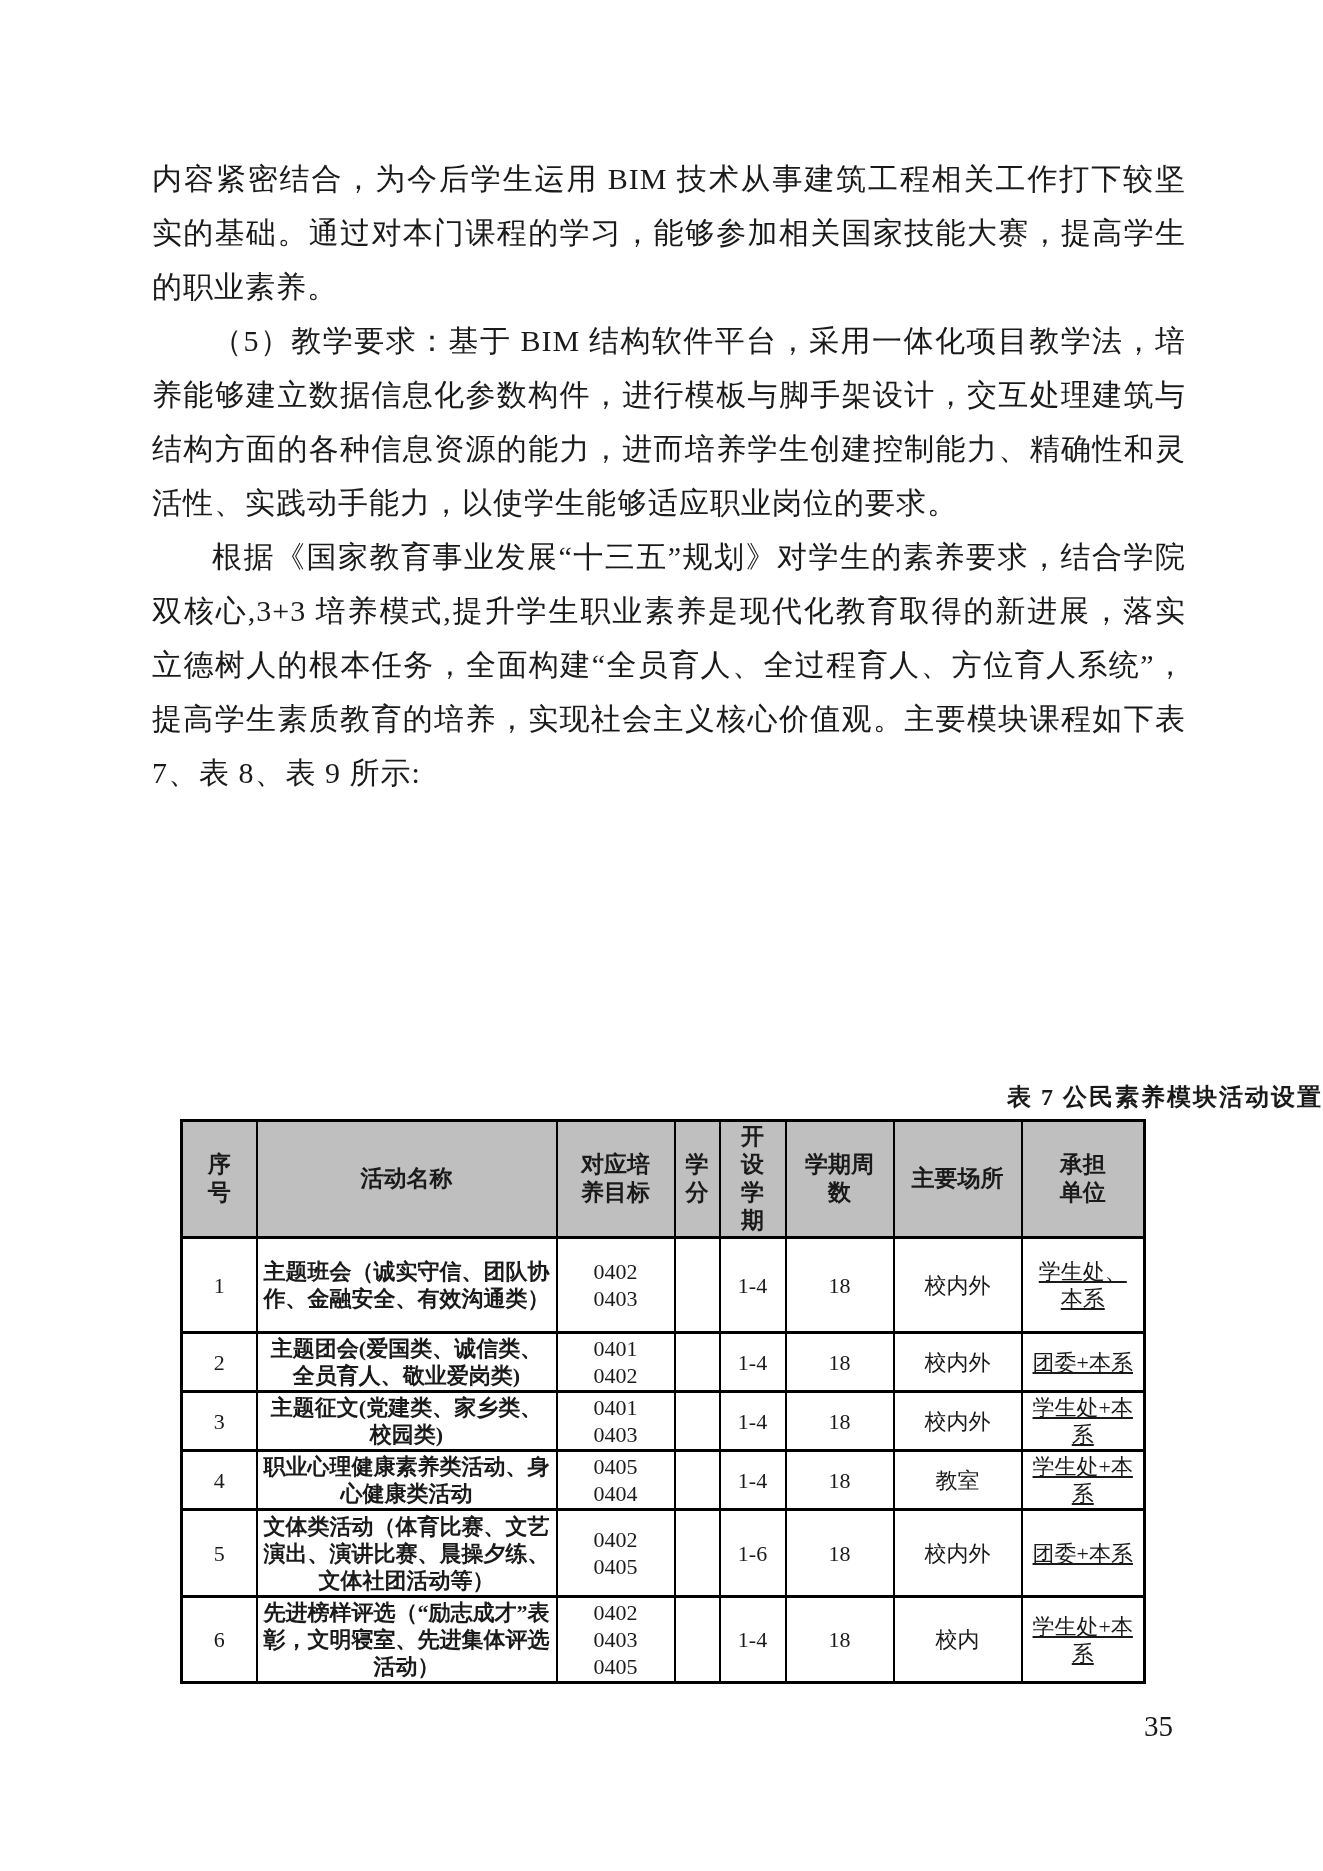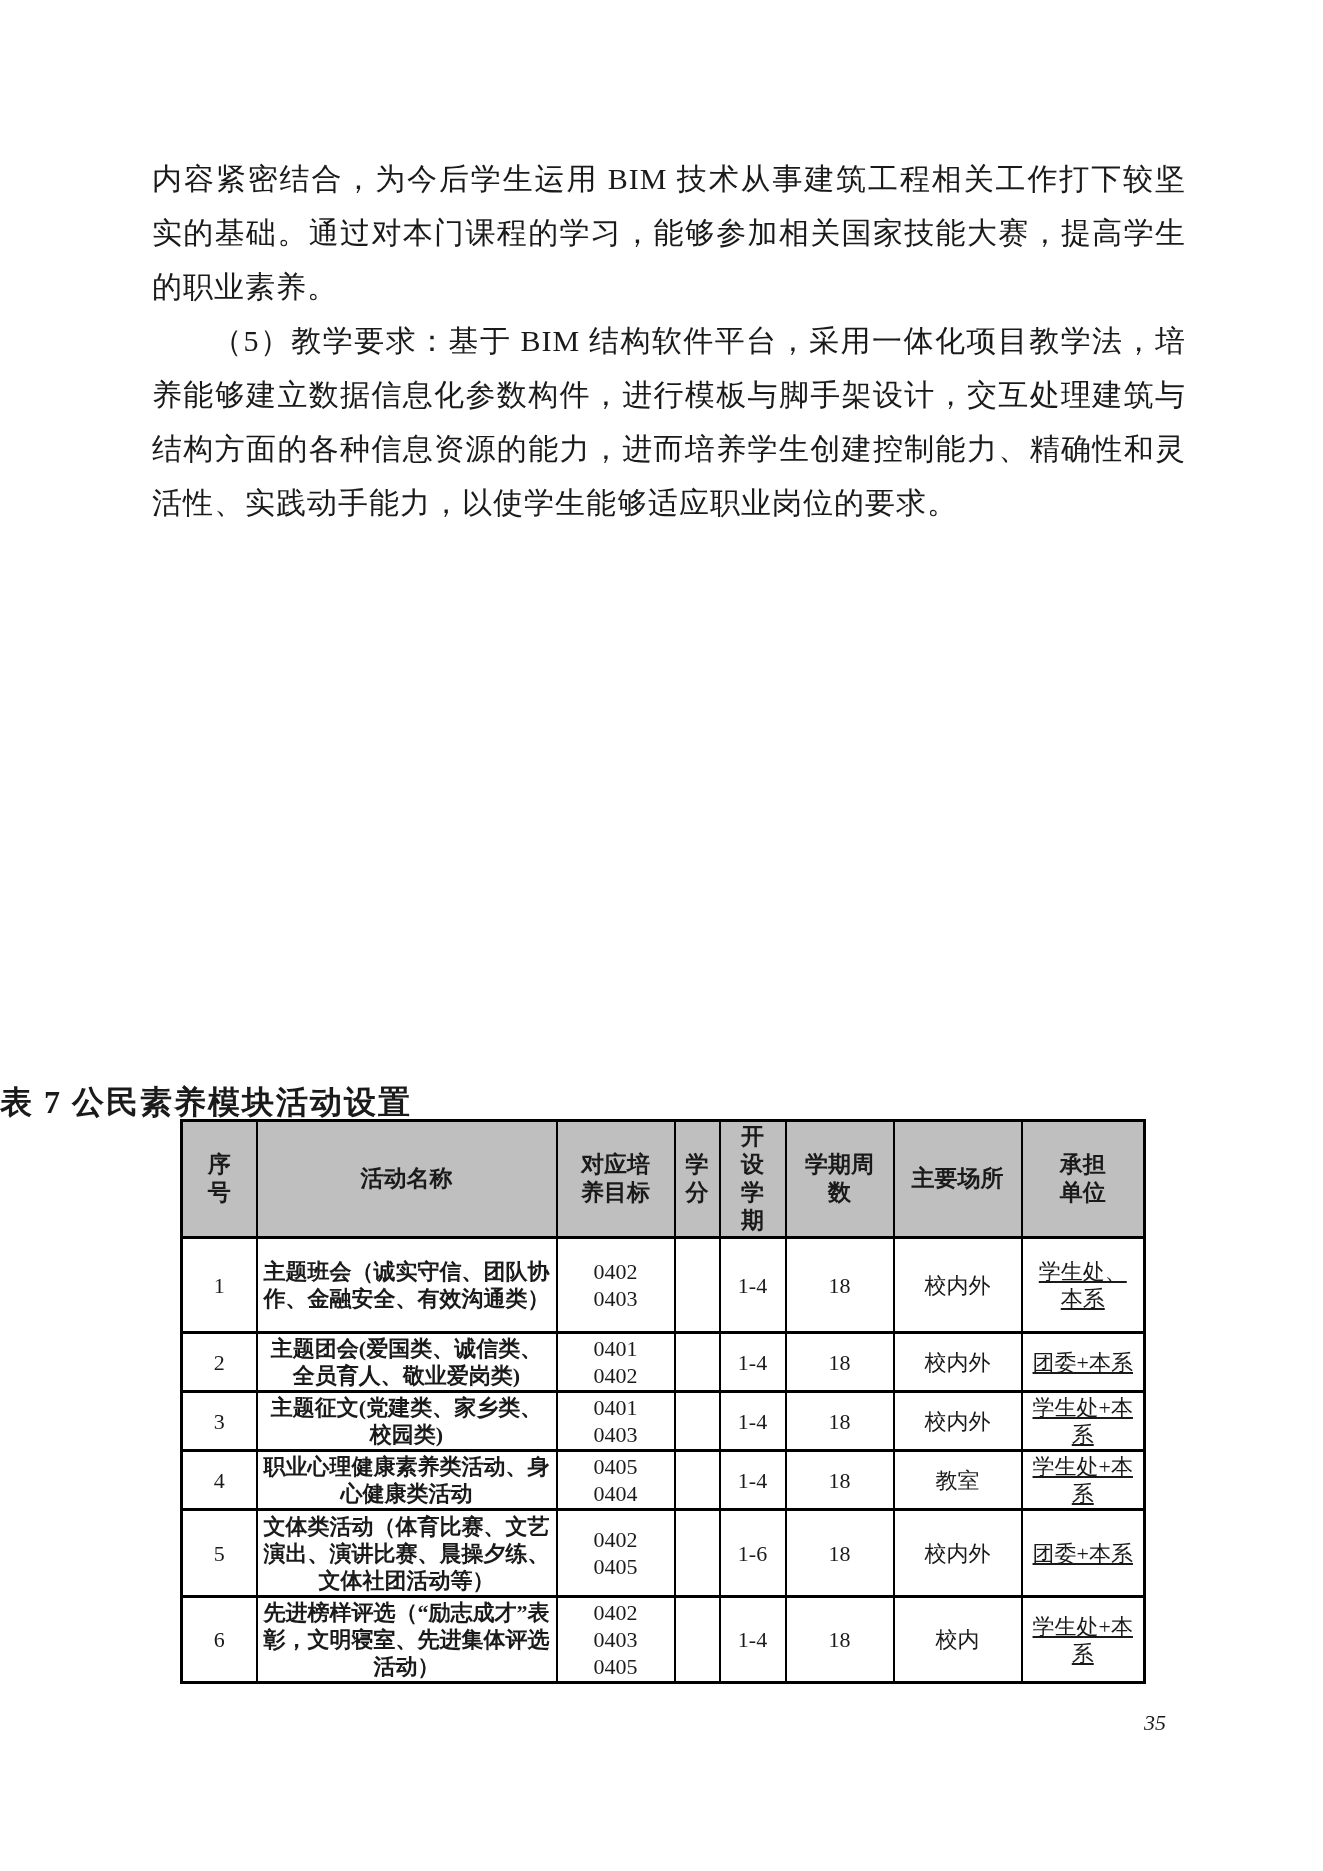--- a/index.html
+++ b/index.html
@@ -22,22 +22,22 @@
     text-align: justify;
     text-justify: inter-character;
   }
   .body-text p { margin: 0; }
   .body-text p.indent { text-indent: 2em; }
   .body-text p.heading { text-indent: 2em; font-weight: bold; }
 
   .table-title {
     position: absolute;
     top: 1081px; left: 0; width: 1323px;
-    text-align: left;
-    font-size: 32px;
+    text-align: right;
+    font-size: 24px;
     font-weight: bold;
     letter-spacing: 2px;
   }
 
   table.activity {
     position: absolute;
     left: 180px; top: 1119px;
     width: 963px;
     border-collapse: collapse;
     table-layout: fixed;
@@ -68,32 +68,32 @@
   tr.r1 { height: 95px; }
   tr.r2 { height: 59px; }
   tr.r3 { height: 59px; }
   tr.r4 { height: 58px; }
   tr.r5 { height: 87px; }
   tr.r6 { height: 86px; }
 
   .page-number {
     position: absolute;
     top: 1710px; left: 1144px;
-    font-size: 22px;
-    font-style: italic;
+    font-size: 29px;
   }
 </style>
 </head>
 <body>
 
 <div class="page">
 
   <div class="body-text">
     <p class="plain">内容紧密结合，为今后学生运用 BIM 技术从事建筑工程相关工作打下较坚实的基础。通过对本门课程的学习，能够参加相关国家技能大赛，提高学生的职业素养。</p>
     <p class="indent">（5）教学要求：基于 BIM 结构软件平台，采用一体化项目教学法，培养能够建立数据信息化参数构件，进行模板与脚手架设计，交互处理建筑与结构方面的各种信息资源的能力，进而培养学生创建控制能力、精确性和灵活性、实践动手能力，以使学生能够适应职业岗位的要求。</p>
+    <p class="indent">根据《国家教育事业发展“十三五”规划》对学生的素养要求，结合学院双核心,3+3 培养模式,提升学生职业素养是现代化教育取得的新进展，落实立德树人的根本任务，全面构建“全员育人、全过程育人、方位育人系统”，提高学生素质教育的培养，实现社会主义核心价值观。主要模块课程如下表 7、表 8、表 9 所示:</p>
   </div>
 
   <div class="table-title">表 7 公民素养模块活动设置</div>
 
   <table class="activity">
     <colgroup>
       <col style="width:75px">
         <col style="width:300px">
         <col style="width:118px">
         <col style="width:45px">

